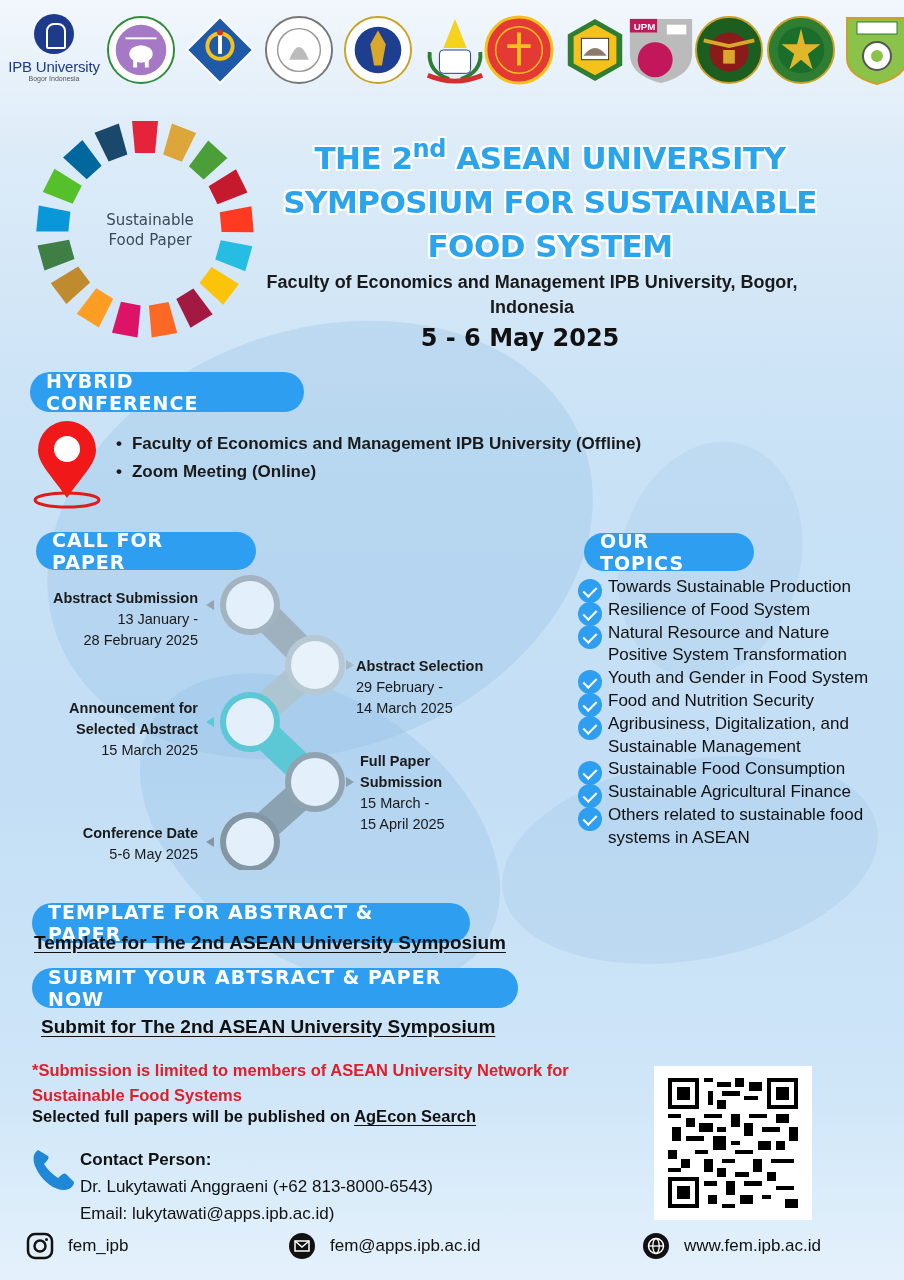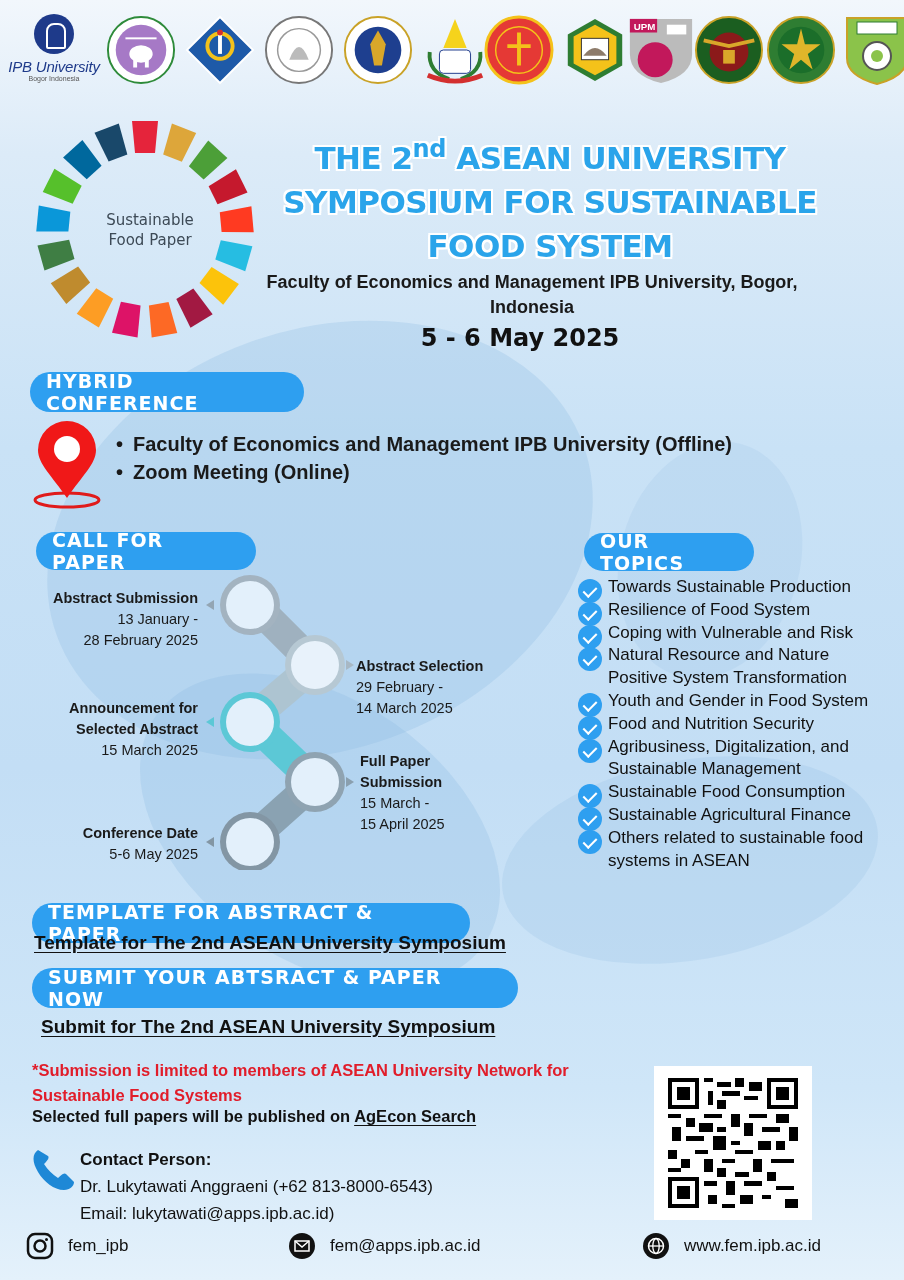--- a/index.html
+++ b/index.html
@@ -13,40 +13,40 @@
 
   
   .map-blob { position: absolute; background: rgba(140, 185, 225, 0.28); border-radius: 50%; }
 
   
   .logos { position: absolute; left: 0; top: 0; width: 904px; height: 100px; }
   .logo { position: absolute; top: 14px; width: 70px; height: 72px; }
   .logo-ipb { left: 4px; top: 14px; width: 100px; height: 76px; text-align: center; }
   .ipb-seal { width: 40px; height: 40px; border-radius: 50%; background: #1e3a8a; margin: 0 auto; position: relative; }
   .ipb-seal::after { content: ""; position: absolute; left: 12px; top: 9px; width: 16px; height: 22px; border: 2px solid #fff; border-radius: 8px 8px 2px 2px; }
-  .ipb-name { font-size: 15px; color: #1e3a8a; font-weight: 400; margin-top: 4px; letter-spacing: -0.2px; font-style: italic; }
+  .ipb-name { font-size: 15px; color: #1e3a8a; font-weight: 400; margin-top: 4px; letter-spacing: -0.2px; }
   .ipb-sub { font-size: 7px; color: #555; }
 
   
   .wheel { position: absolute; left: 30px; top: 114px; width: 230px; height: 230px; }
   .wheel-label { position: absolute; left: 60px; top: 96px; width: 120px; text-align: center; font-size: 15px; line-height: 20px; color: #3d4a56; font-family: "DejaVu Sans", sans-serif; }
 
   
   .title { position: absolute; left: 270px; top: 136px; width: 560px; text-align: center; font-family: "DejaVu Sans", sans-serif; font-weight: bold; font-size: 31px; line-height: 44px; color: #2aa4ea;
     text-shadow: -2px -2px 0 #fff, 2px -2px 0 #fff, -2px 2px 0 #fff, 2px 2px 0 #fff, 0 2px 0 #fff, 0 -2px 0 #fff, 2px 0 0 #fff, -2px 0 0 #fff; letter-spacing: -0.5px; }
   .title sup { font-size: 24px; vertical-align: 12px; line-height: 0; }
   .subtitle { position: absolute; left: 262px; top: 270px; width: 540px; text-align: center; font-weight: bold; font-size: 18px; line-height: 25px; color: #1a1a1a; }
   .date { position: absolute; left: 370px; top: 324px; width: 300px; text-align: center; font-family: "DejaVu Sans", sans-serif; font-weight: bold; font-size: 24px; color: #111; }
 
   
   .pill { position: absolute; background: #2e9ff0; color: #fff; border-radius: 22px; font-family: "DejaVu Sans", sans-serif; font-weight: bold; font-size: 19px; letter-spacing: 1px; padding: 0 16px; display: flex; align-items: center; height: 38px; }
 
   
   .pin { position: absolute; left: 32px; top: 420px; width: 70px; height: 90px; }
-  .hybrid-list { position: absolute; left: 116px; top: 430px; font-weight: bold; font-size: 20px; line-height: 28px; color: #1a1a1a; list-style: none; }
+  .hybrid-list { position: absolute; left: 116px; top: 430px; font-weight: bold; font-size: 17px; line-height: 28px; color: #1a1a1a; list-style: none; }
   .hybrid-list li::before { content: "•"; margin-right: 10px; }
 
   
   .tl-svg { position: absolute; left: 200px; top: 570px; width: 160px; height: 300px; }
   .tl-item { position: absolute; font-size: 14.5px; line-height: 21px; color: #1a1a1a; }
   .tl-item .t { font-weight: bold; }
   .tl-left { text-align: right; }
 
   
   .topics { position: absolute; left: 578px; top: 576px; width: 310px; list-style: none; }
@@ -279,21 +279,20 @@
 </div>
 <div class="tl-item tl-left" style="left:20px;top:823px;width:178px;">
   <div class="t">Conference Date</div>
   <div>5-6 May 2025</div>
 </div>
 
 <div class="pill" style="left:584px;top:533px;width:170px;height:38px;">OUR TOPICS</div>
 <ul class="topics">
   <li><span class="check"></span><span>Towards Sustainable Production</span></li>
   <li><span class="check"></span><span>Resilience of Food System</span></li>
-  <li><span class="check"></span><span>Coping with Vulnerable and Risk</span></li>
   <li><span class="check"></span><span>Natural Resource and Nature Positive System Transformation</span></li>
   <li><span class="check"></span><span>Youth and Gender in Food System</span></li>
   <li><span class="check"></span><span>Food and Nutrition Security</span></li>
   <li><span class="check"></span><span>Agribusiness, Digitalization, and Sustainable Management</span></li>
   <li><span class="check"></span><span>Sustainable Food Consumption</span></li>
   <li><span class="check"></span><span>Sustainable Agricultural Finance</span></li>
   <li><span class="check"></span><span>Others related to sustainable food systems in ASEAN</span></li>
 </ul>
 
 <div class="pill" style="left:32px;top:880px;width:438px;height:40px;margin-top:23px;">TEMPLATE FOR ABSTRACT &amp; PAPER</div>

